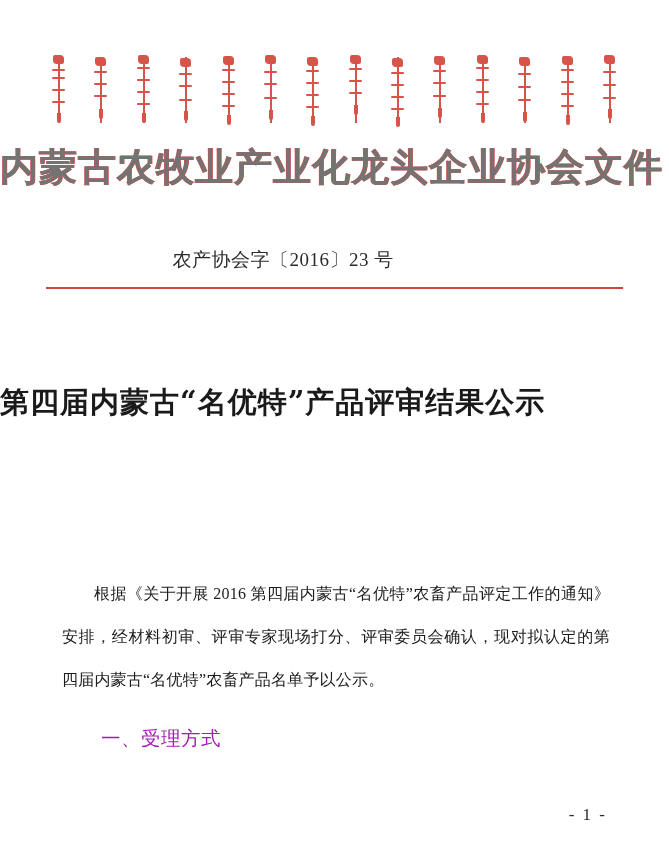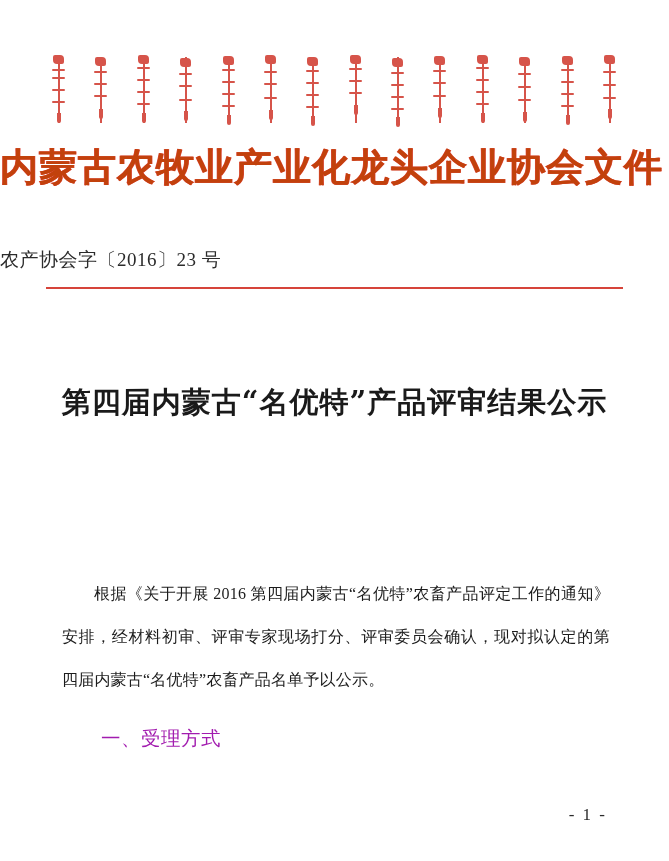--- a/index.html
+++ b/index.html
@@ -70,35 +70,36 @@
     border-radius: 0 0 3px 3px;
   }
 
   
   .doc-org-title {
     position: absolute;
     top: 142px;
     left: 0;
     width: 617px;
     text-align: center;
-    color: #c2410c;
+    color: #737373;
     font-family: Liberation Serif, serif;
     font-weight: bold;
     font-size: 38px;
     letter-spacing: 1px;
     white-space: nowrap;
     text-shadow: 0.5px 0 0 #e04a3f, -0.5px 0 0 #e04a3f;
   }
 
   
   .doc-number {
     position: absolute;
     top: 247px;
     left: 0;
     width: 566px;
+    text-align: center;
     font-size: 19px;
     color: #2b2b2b;
     font-family: "Liberation Serif", serif;
     letter-spacing: 0.5px;
   }
 
   
   .red-rule {
     position: absolute;
     top: 287px;
@@ -107,21 +108,20 @@
     height: 2px;
     background: #d6443a;
   }
 
   
   .doc-headline {
     position: absolute;
     top: 383px;
     left: 0;
     width: 669px;
-    text-align: center;
     font-size: 29px;
     font-weight: bold;
     color: #1a1a1a;
     font-family: "DejaVu Serif", "Liberation Serif", serif;
     letter-spacing: 1px;
     white-space: nowrap;
   }
 
   
   .doc-body {

